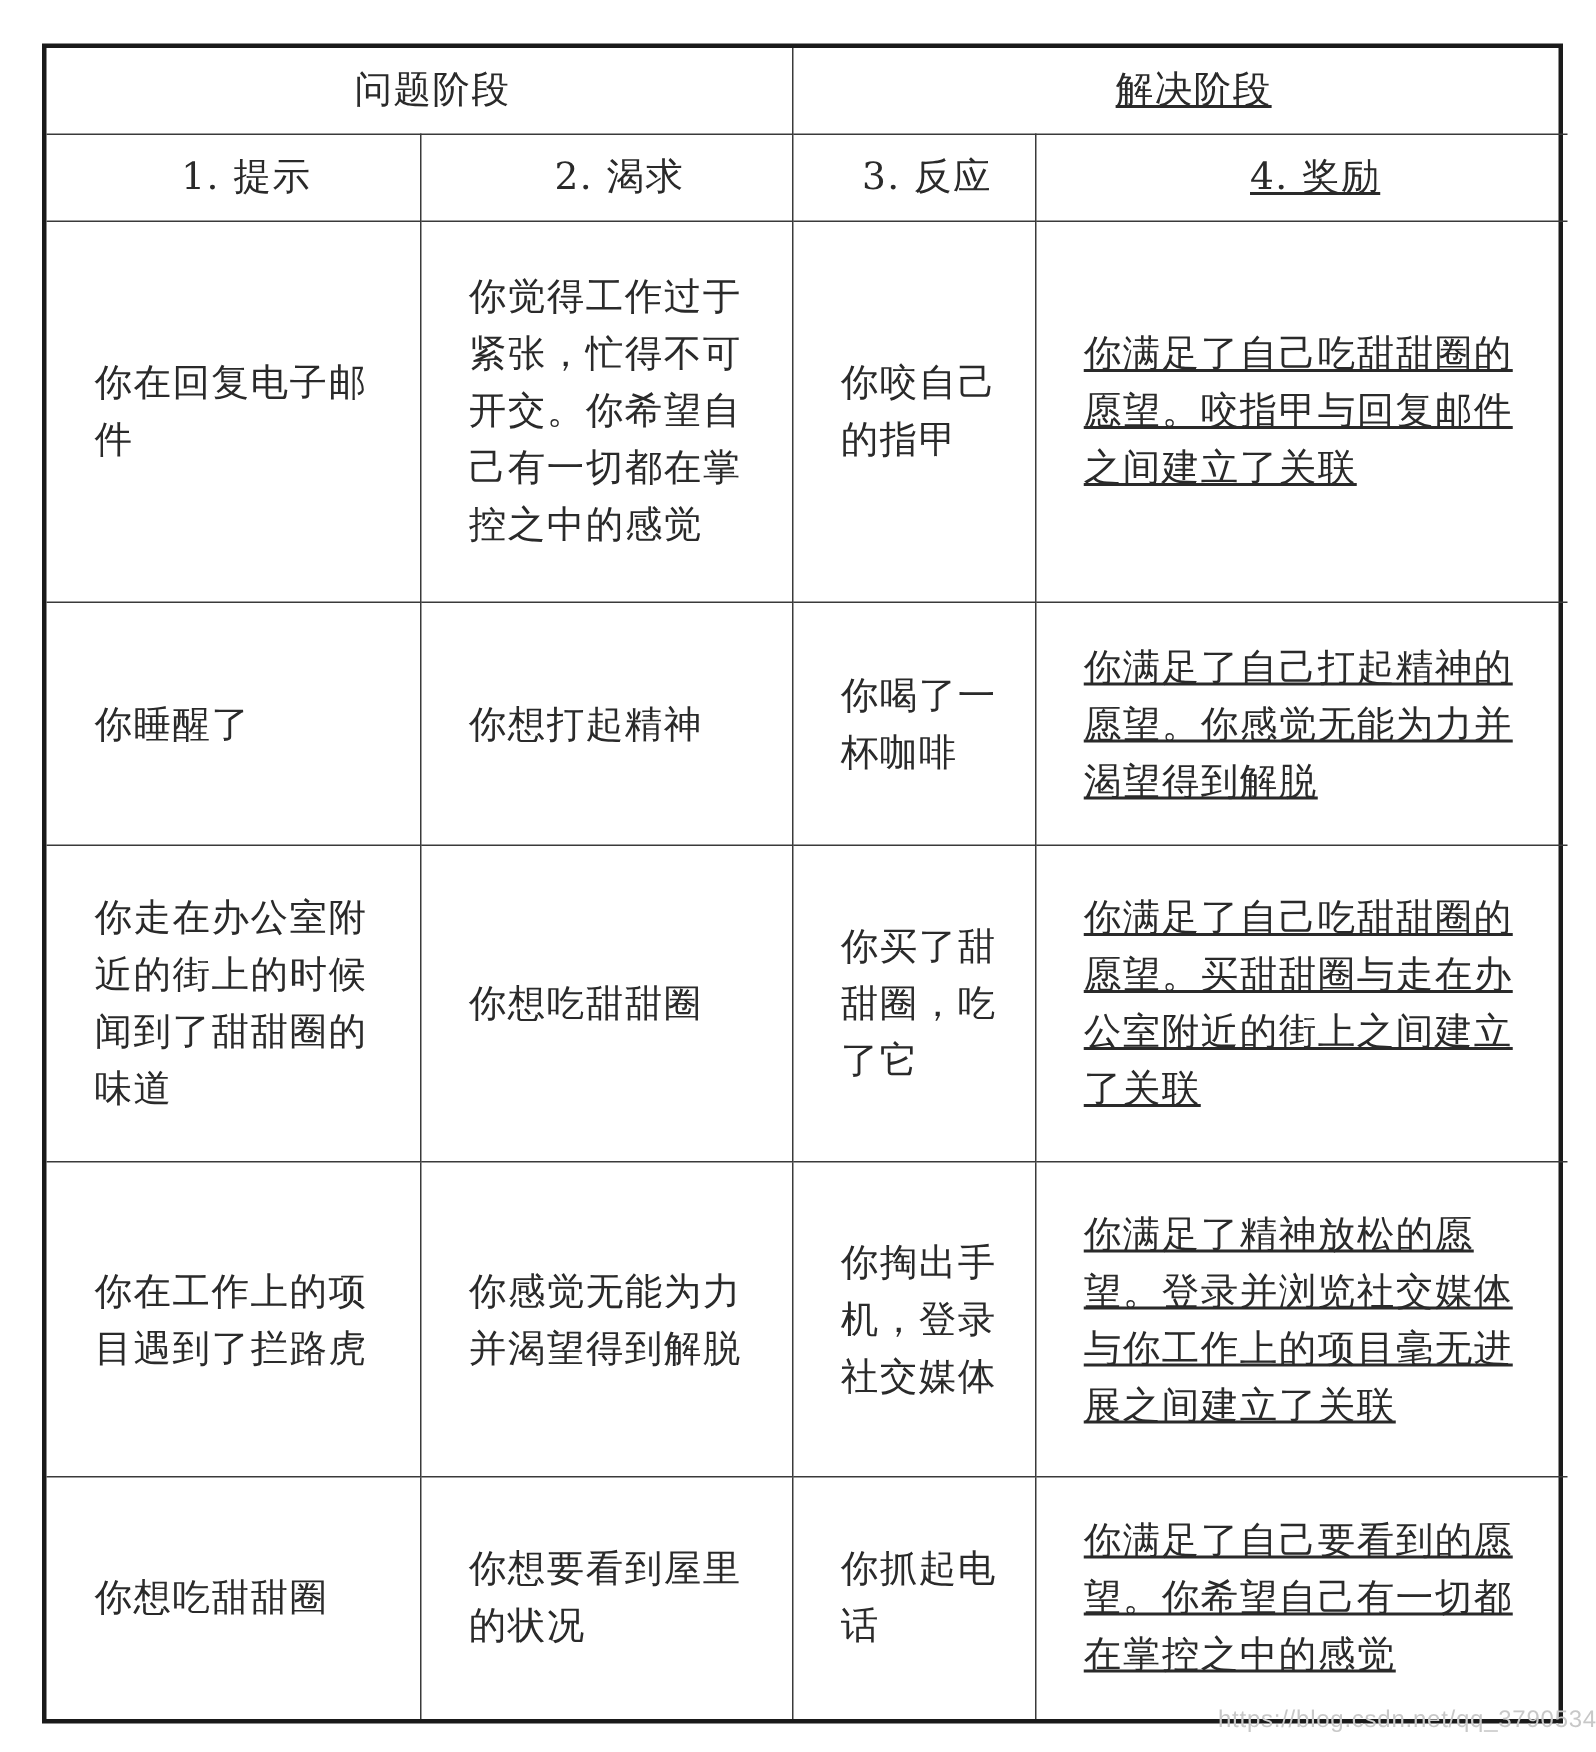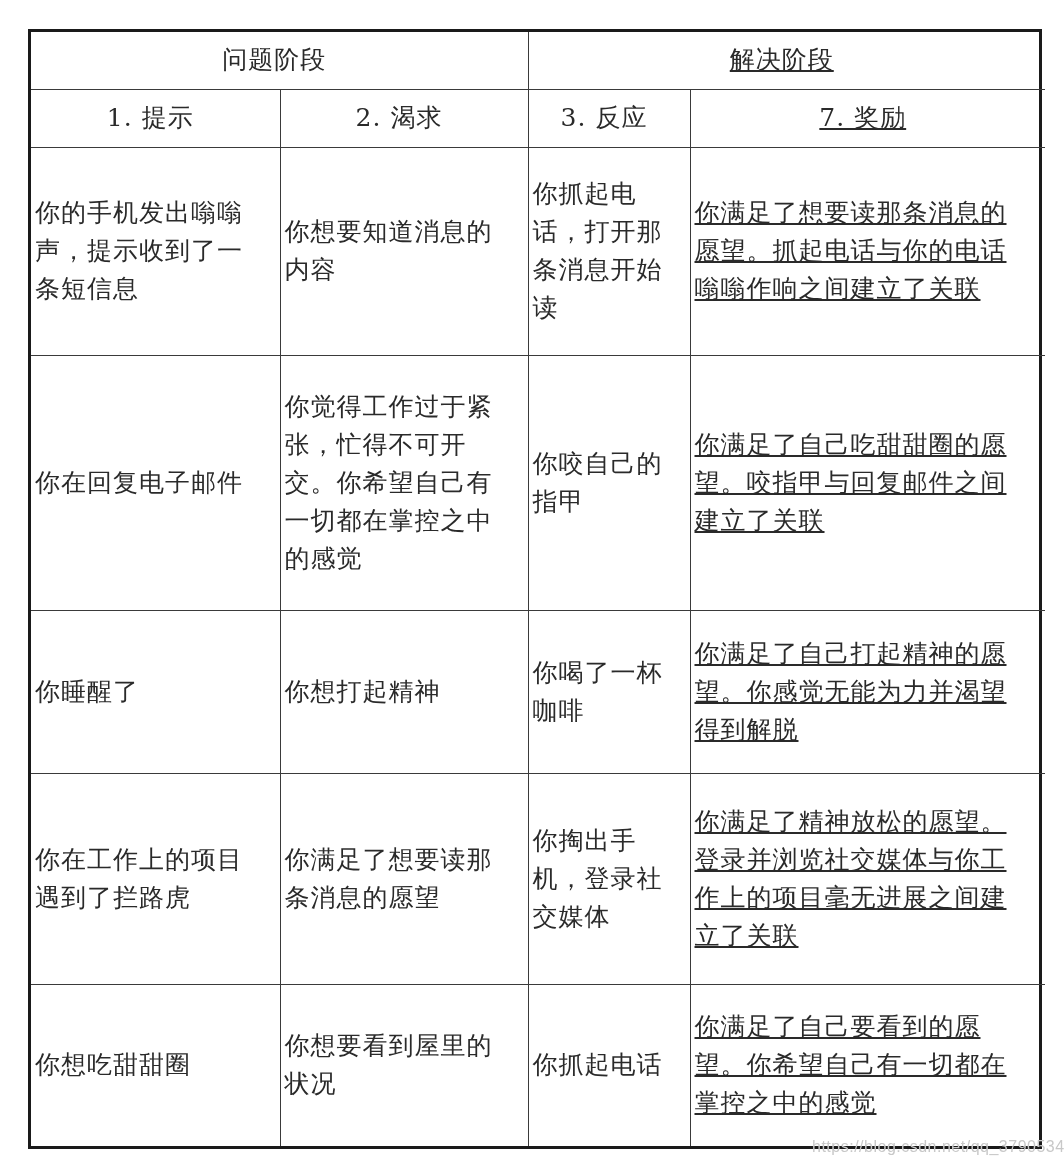--- a/index.html
+++ b/index.html
@@ -29,21 +29,21 @@
       width: 100%;
       height: 100%;
       table-layout: fixed;
     }
     td, th {
       border: 1.5px solid #3a3a3a;
       font-weight: normal;
       font-size: 25px;
       line-height: 38px;
       vertical-align: middle;
-      padding: 0 14px 0 4px;
+      padding: 0 14px 0 32px;
       text-align: left;
       letter-spacing: 1px;
     }
     tr:first-child th { border-top: none; }
     tr td:first-child, tr th:first-child { border-left: none; }
     tr td:last-child, tr th:last-child { border-right: none; text-decoration: underline; }
     tr:last-child td { border-bottom: none; }
     th { text-align: center; }
     .h1 { height: 57px; }
     .h2 { height: 58px; }
@@ -77,45 +77,45 @@
     </colgroup>
     <thead>
       <tr class="h1">
         <th colspan="2">问题阶段</th>
         <th colspan="2">解决阶段</th>
       </tr>
       <tr class="h2">
         <th>1. 提示</th>
         <th>2. 渴求</th>
         <th>3. 反应</th>
-        <th>7. 奖励</th>
+        <th>4. 奖励</th>
       </tr>
     </thead>
     <tbody>
-      <tr class="r1">
-        <td>你的手机发出嗡嗡声，提示收到了一条短信息</td>
-        <td>你想要知道消息的内容</td>
-        <td>你抓起电话，打开那条消息开始读</td>
-        <td>你满足了想要读那条消息的愿望。抓起电话与你的电话嗡嗡作响之间建立了关联</td>
-      </tr>
       <tr class="r2">
         <td>你在回复电子邮件</td>
         <td>你觉得工作过于紧张，忙得不可开交。你希望自己有一切都在掌控之中的感觉</td>
         <td>你咬自己的指甲</td>
         <td>你满足了自己吃甜甜圈的愿望。咬指甲与回复邮件之间建立了关联</td>
       </tr>
       <tr class="r3">
         <td>你睡醒了</td>
         <td>你想打起精神</td>
         <td>你喝了一杯咖啡</td>
         <td>你满足了自己打起精神的愿望。你感觉无能为力并渴望得到解脱</td>
       </tr>
+      <tr class="r4">
+        <td>你走在办公室附近的街上的时候闻到了甜甜圈的味道</td>
+        <td>你想吃甜甜圈</td>
+        <td>你买了甜甜圈，吃了它</td>
+        <td>你满足了自己吃甜甜圈的愿望。买甜甜圈与走在办公室附近的街上之间建立了关联</td>
+      </tr>
       <tr class="r5">
         <td>你在工作上的项目遇到了拦路虎</td>
-        <td>你满足了想要读那条消息的愿望</td>
+        <td>你感觉无能为力并渴望得到解脱</td>
         <td>你掏出手机，登录社交媒体</td>
         <td>你满足了精神放松的愿望。登录并浏览社交媒体与你工作上的项目毫无进展之间建立了关联</td>
       </tr>
       <tr class="r6">
         <td>你想吃甜甜圈</td>
         <td>你想要看到屋里的状况</td>
         <td>你抓起电话</td>
         <td>你满足了自己要看到的愿望。你希望自己有一切都在掌控之中的感觉</td>
       </tr>
     </tbody>

